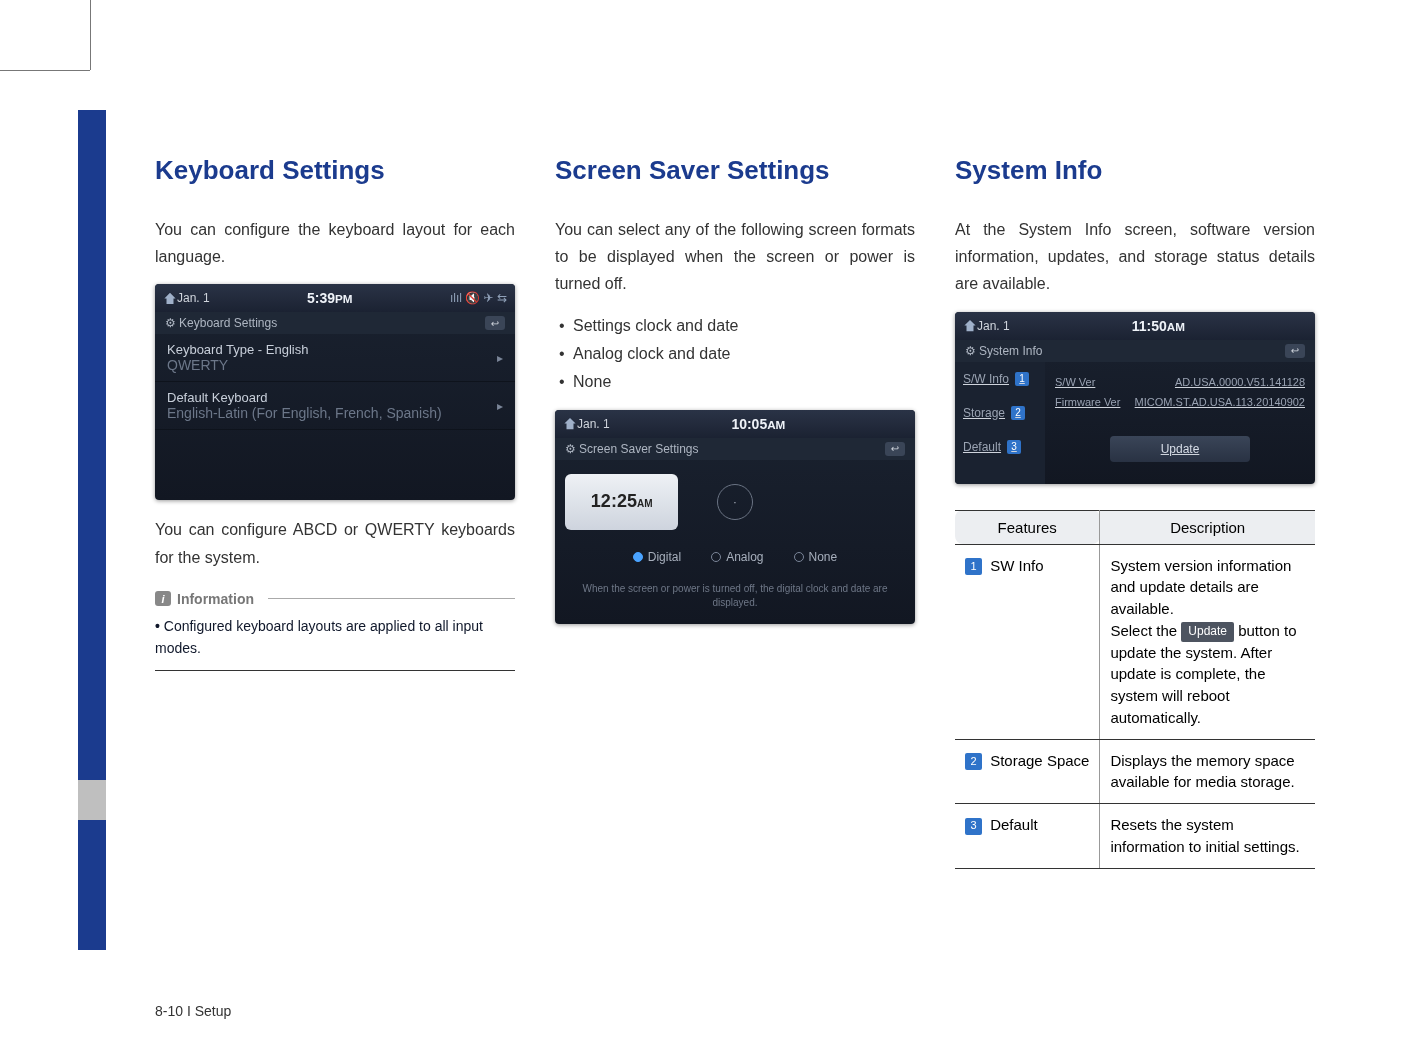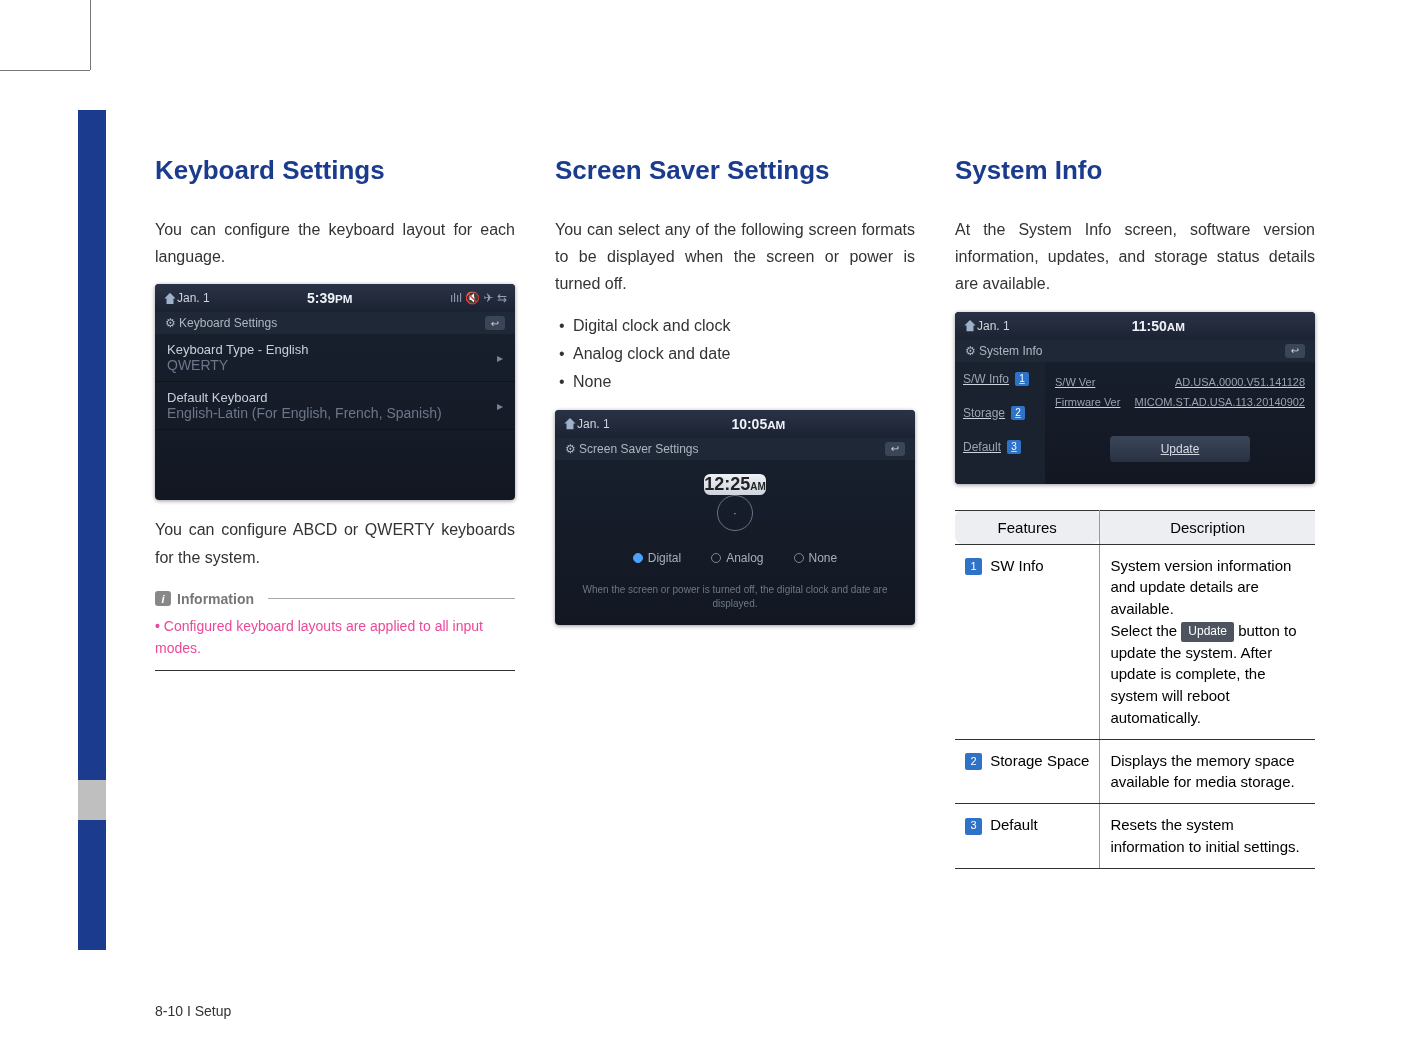--- a/index.html
+++ b/index.html
@@ -24,21 +24,21 @@
     color:#1b3b8e; font-size:26px; font-weight:600; margin-bottom:30px;
   }
   p.body { font-size:16px; color:#333; line-height:1.7; margin-bottom:14px; text-align:justify; }
   ul.dots { list-style:none; margin:6px 0 14px 4px; }
   ul.dots li { font-size:16px; color:#333; line-height:1.75; }
   ul.dots li::before { content:"• "; margin-right:4px; }
   .info-block { margin-top:20px; }
   .info-head { display:flex; align-items:center; gap:6px; color:#777; font-weight:bold; font-size:14px; white-space:nowrap; }
   .info-head .rule { flex:1; height:1px; background:#aaa; margin-left:8px; }
   .info-head .i-badge { display:inline-flex; align-items:center; justify-content:center; width:16px; height:15px; border-radius:3px; background:#888; color:#fff; font-style:italic; font-size:11px; font-weight:bold; }
-  .info-bullet { font-size:14px; color:#ec4899; line-height:1.6; margin-top:8px; border-bottom:1px solid #333; padding-bottom:10px;}
+  .info-bullet { font-size:14px; color:#0f172a; line-height:1.6; margin-top:8px; border-bottom:1px solid #333; padding-bottom:10px;}
   .info-bullet .dot { font-weight:bold; }
 
   
   .shot {
     background: linear-gradient(#1a2230,#121722);
     border-radius:4px; overflow:hidden; color:#cfd4dc;
     font-size:12px; box-shadow:0 1px 4px rgba(0,0,0,.4);
   }
   .shot .titlebar {
     display:flex; align-items:center; height:28px; padding:0 8px;
@@ -57,21 +57,21 @@
   .shot .row {
     display:flex; justify-content:space-between; align-items:center;
     padding:8px 12px; border-bottom:1px solid #0e131c;
   }
   .shot .row .lab { color:#c8cfda; font-size:13px; }
   .shot .row .sublab { color:#6c7789; font-size:14px; display:block;}
   .shot .row .chev { color:#7a8598; }
   .shot .pad { height:70px; }
 
   .ss-shot .options {
-    display:flex; padding:14px 10px; align-items:center;flex-direction:column;
+    display:flex; padding:14px 10px; align-items:center;
   }
   .ss-shot .card {
     flex:1; height:56px; border-radius:6px; display:flex; align-items:center; justify-content:center;
     font-size:13px; color:#9fa7b4;
   }
   .ss-shot .card.active { background:linear-gradient(#eef1f5,#ced4de); color:#222; font-weight:700; font-size:18px;}
   .ss-shot .analog-face { width:36px; height:36px; border:1px solid #6b7484; border-radius:50%; display:flex; align-items:center; justify-content:center;}
   .ss-shot .optrow { display:flex; gap:30px; justify-content:center; padding:6px 0 10px; font-size:12px; color:#a7afbc;}
   .ss-shot .optrow span .radio{ display:inline-block; width:10px; height:10px; border-radius:50%; border:1px solid #7a8598; margin-right:5px; vertical-align:middle;}
   .ss-shot .optrow span.sel .radio{ background:#4aa3ff; border-color:#4aa3ff;}
@@ -155,21 +155,21 @@
         <span class="rule"></span>
       </div>
       <div class="info-bullet"><span class="dot">• </span><span>Configured keyboard layouts are applied to all input modes.</span></div>
     </div>
   </div>
 
   <div class="col">
     <h2>Screen Saver Settings</h2>
     <p class="body">You can select any of the following screen formats to be displayed when the screen or power is turned off.</p>
     <ul class="dots">
-      <li>Digital clock and clock</li>
+      <li>Settings clock and date</li>
       <li>Analog clock and date</li>
       <li>None</li>
     </ul>
 
     <div class="shot ss-shot">
       <div class="titlebar">
         <div class="left">
           <span class="home"></span>
           <span>Jan.  1</span>
         </div>

